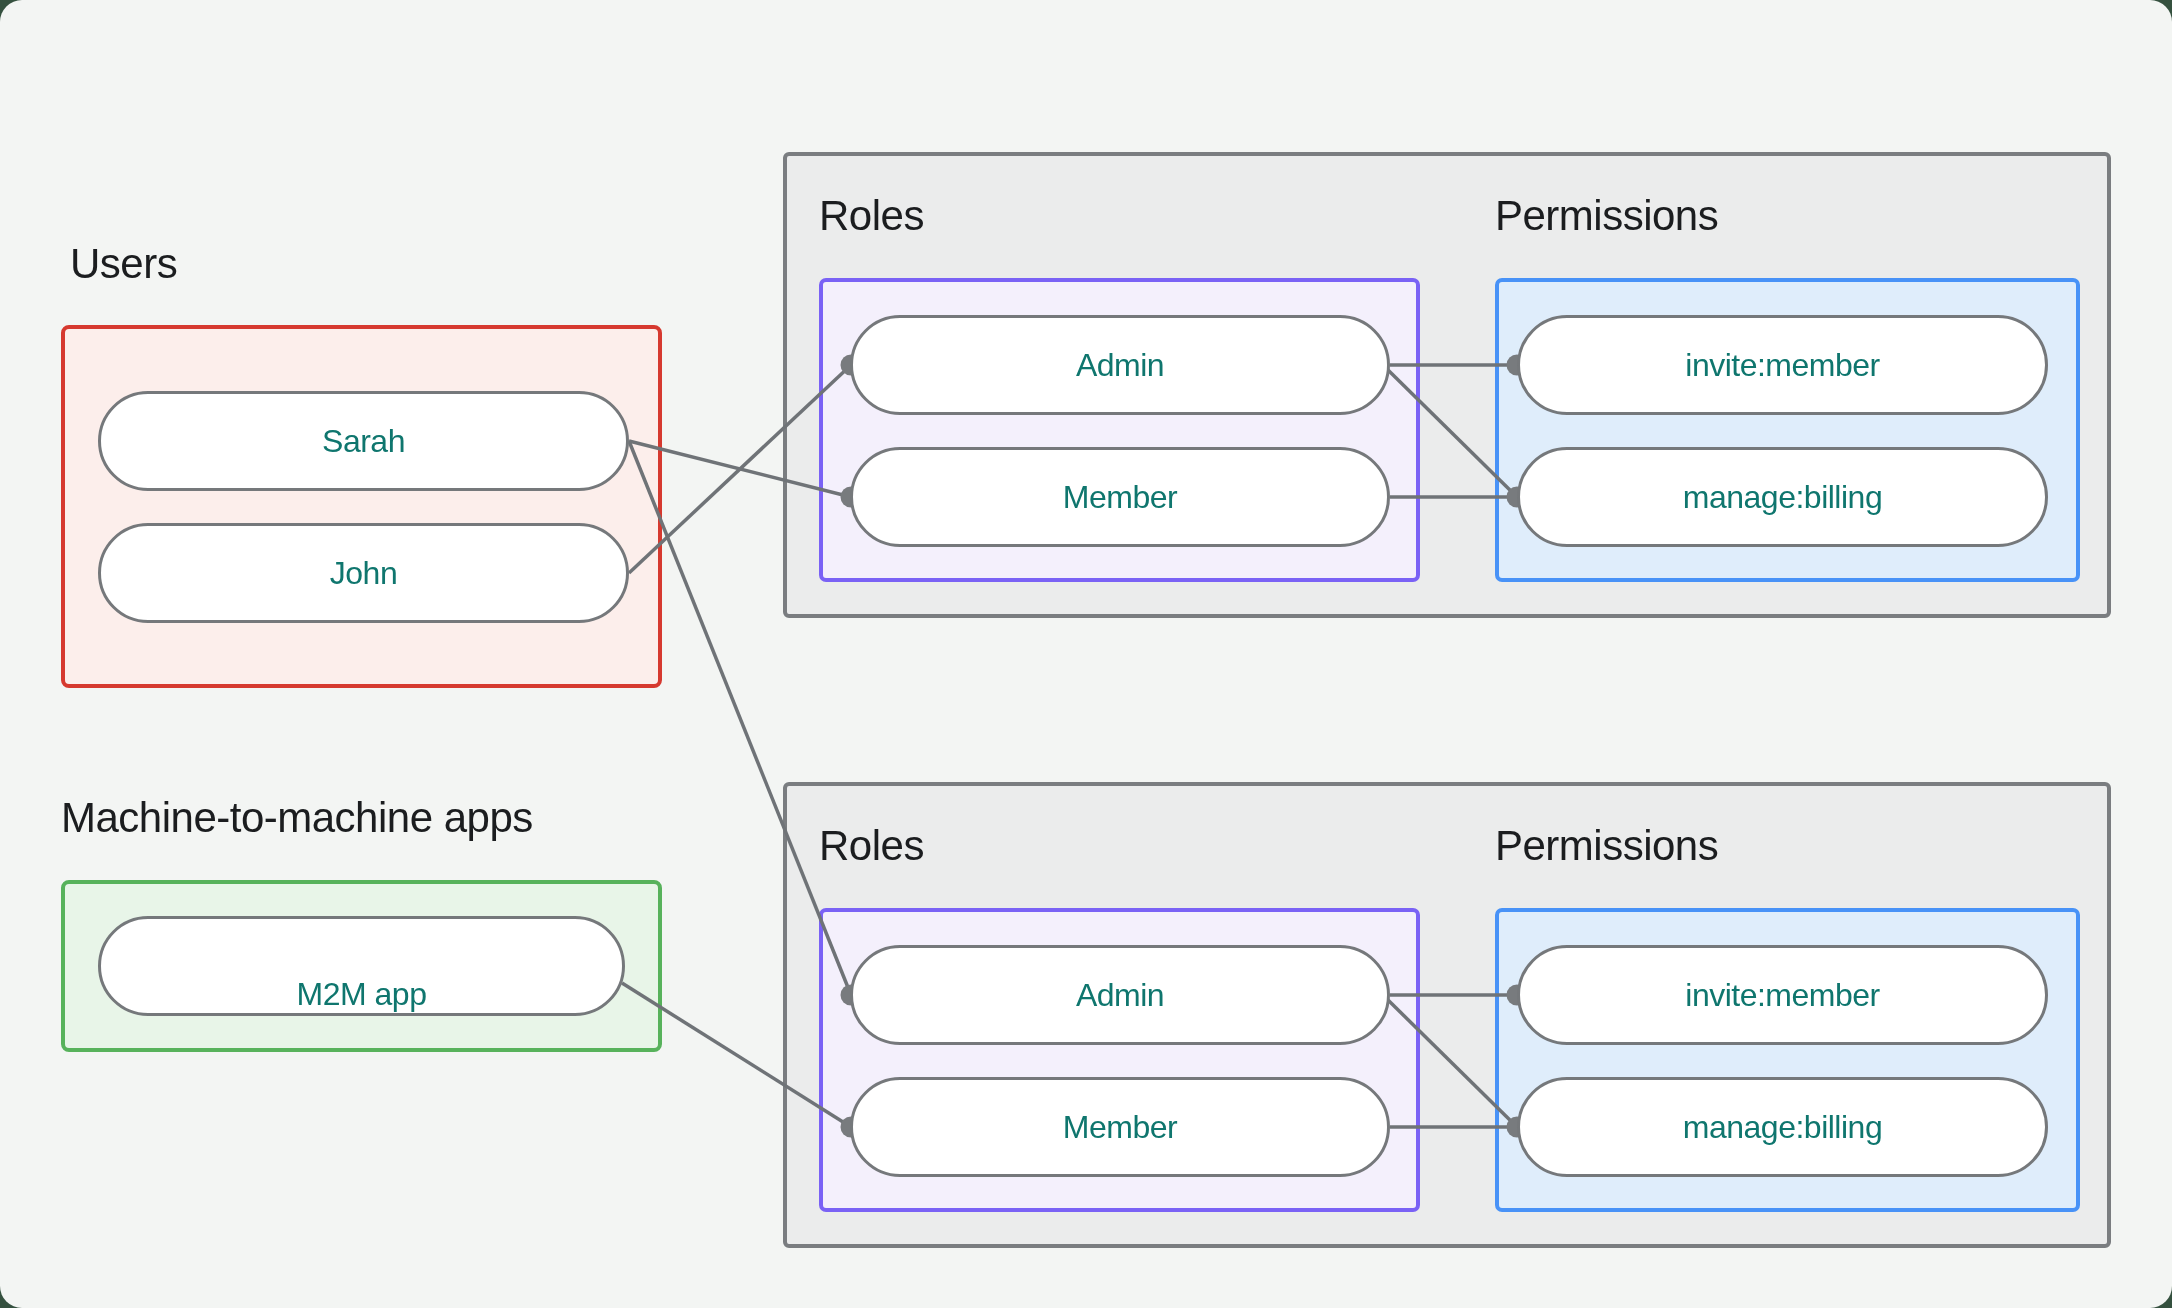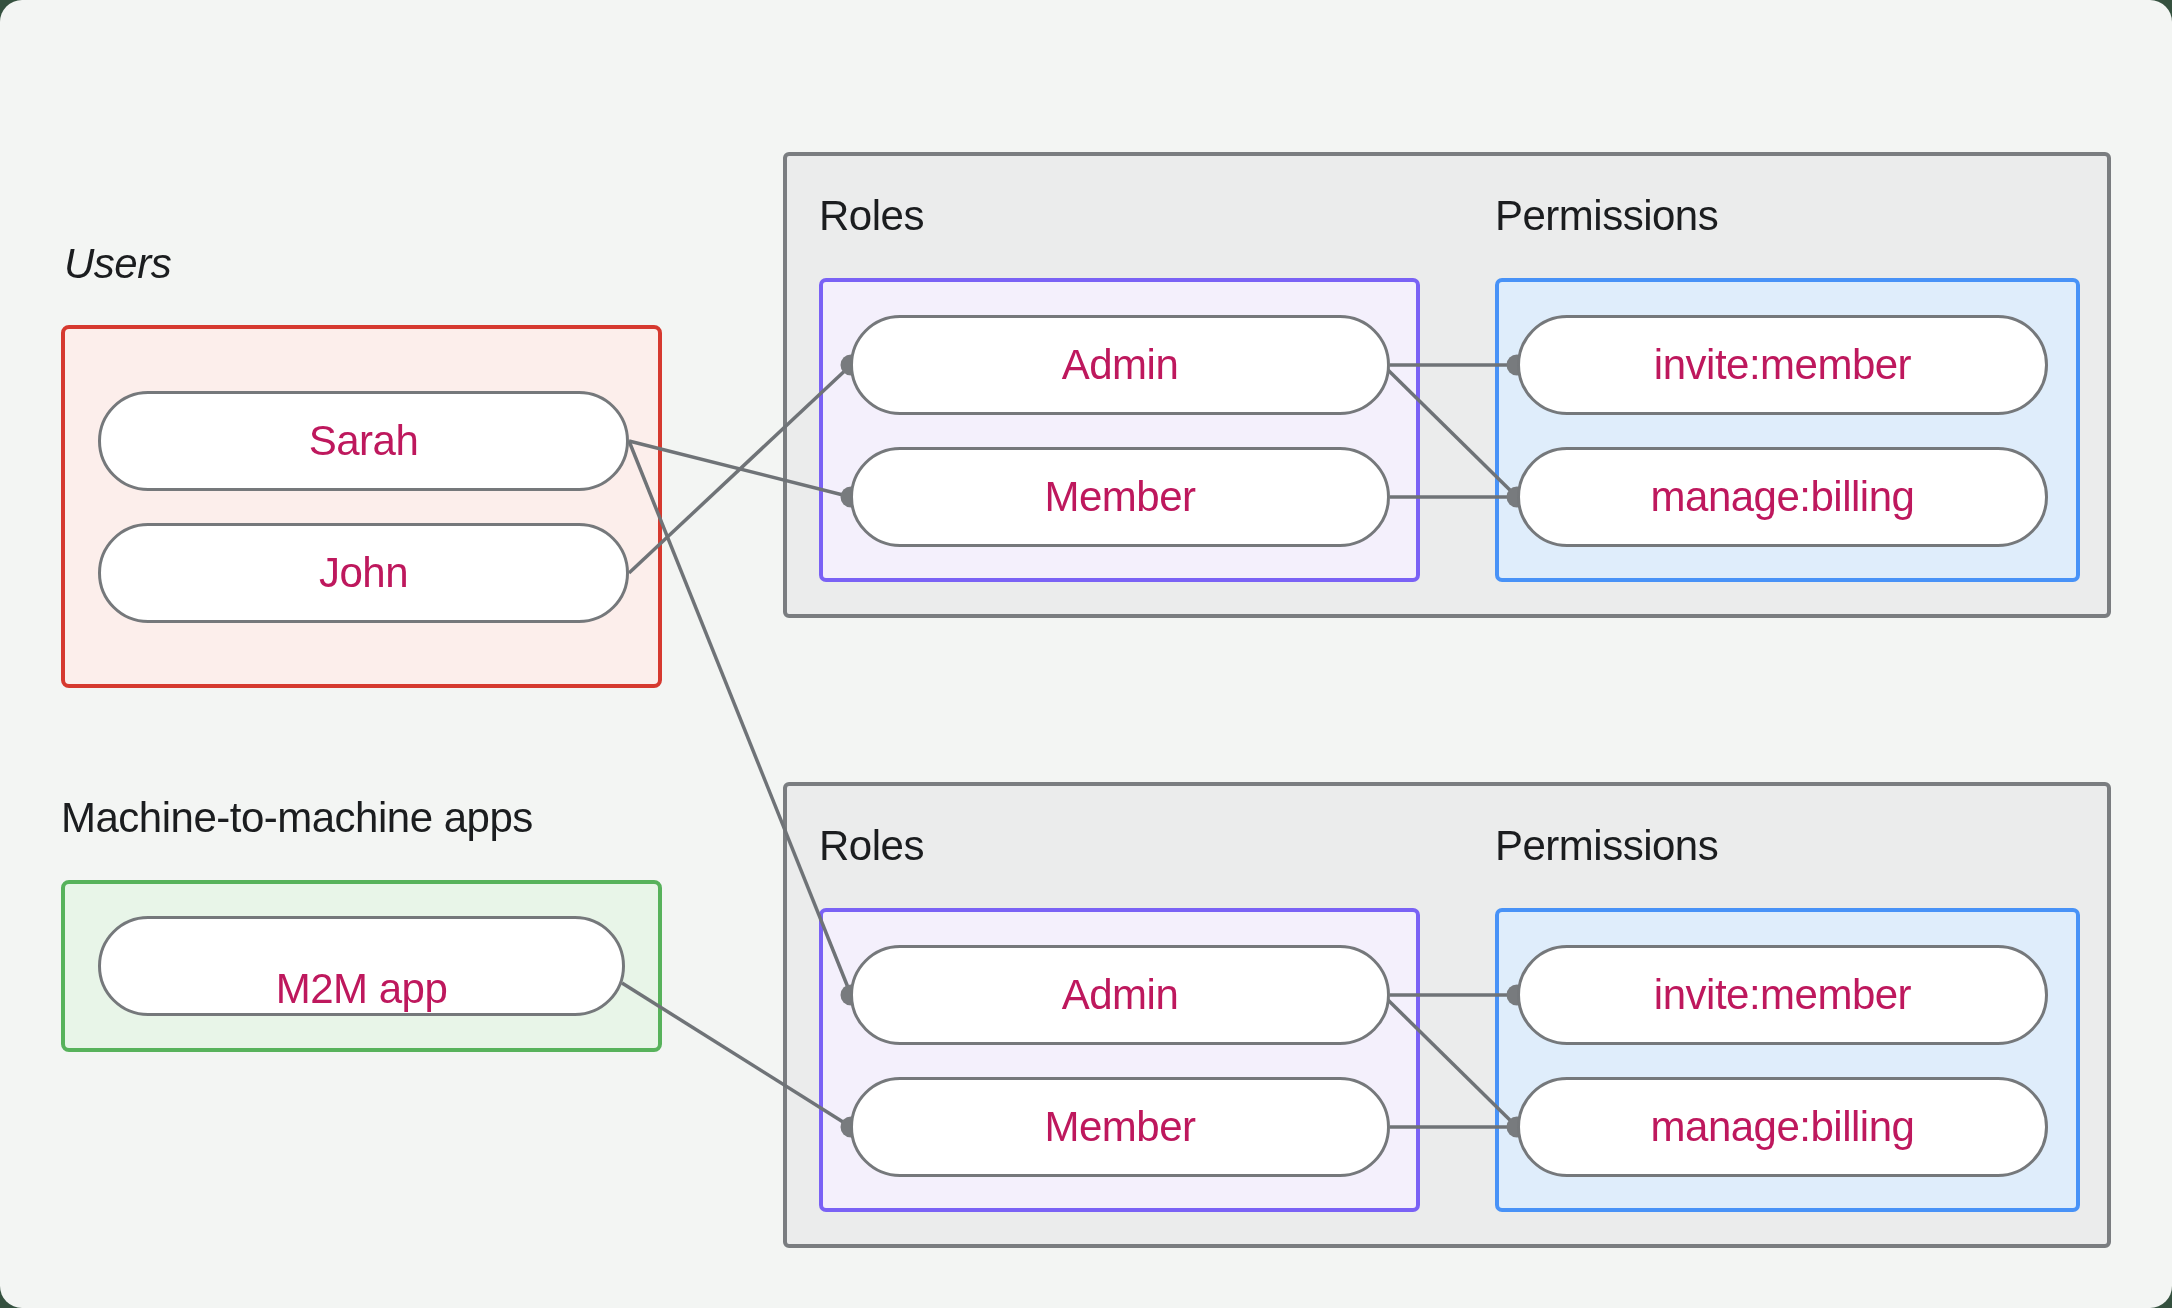--- a/index.html
+++ b/index.html
@@ -15,30 +15,30 @@
   .group-box{ position:absolute; box-sizing:border-box; border-radius:8px; z-index:1; }
   .box-users{ background:#fceeeb; border:4px solid #d6392f; }
   .box-m2m{ background:#e8f5e8; border:4px solid #57b25b; }
   .box-org{ background:#ebecec; border:4px solid #7a7d80; border-radius:6px; }
   .box-roles{ background:#f4f0fc; border:4px solid #7a62f5; border-radius:7px; }
   .box-perms{ background:#dfedfb; border:4px solid #4892f7; border-radius:7px; }
   .pill{
     position:absolute; box-sizing:border-box; background:#ffffff;
     border:3px solid #75787b; border-radius:52px;
     display:flex; align-items:center; justify-content:center;
-    color:#be185d; font-size:42px; letter-spacing:-0.5px; z-index:3;
+    color:#0f766e; font-size:32px; letter-spacing:-0.5px; z-index:3;
   }
   #wires{ position:absolute; left:0; top:0; z-index:2; pointer-events:none; }
 </style>
 </head>
 <body>
 
 <div id="canvas">
 
-  <div class="label" style="left:64px; top:240px;font-style:italic;">Users</div>
+  <div class="label" style="left:70px; top:240px;">Users</div>
 
   <div class="group-box box-users" style="left:61px; top:325px; width:601px; height:363px;"></div>
 
   <div class="pill" style="left:98px; top:391px; width:531px; height:100px;">
     <span>Sarah</span>
   </div>
   <div class="pill" style="left:98px; top:523px; width:531px; height:100px;">
     <span>John</span>
   </div>
 

